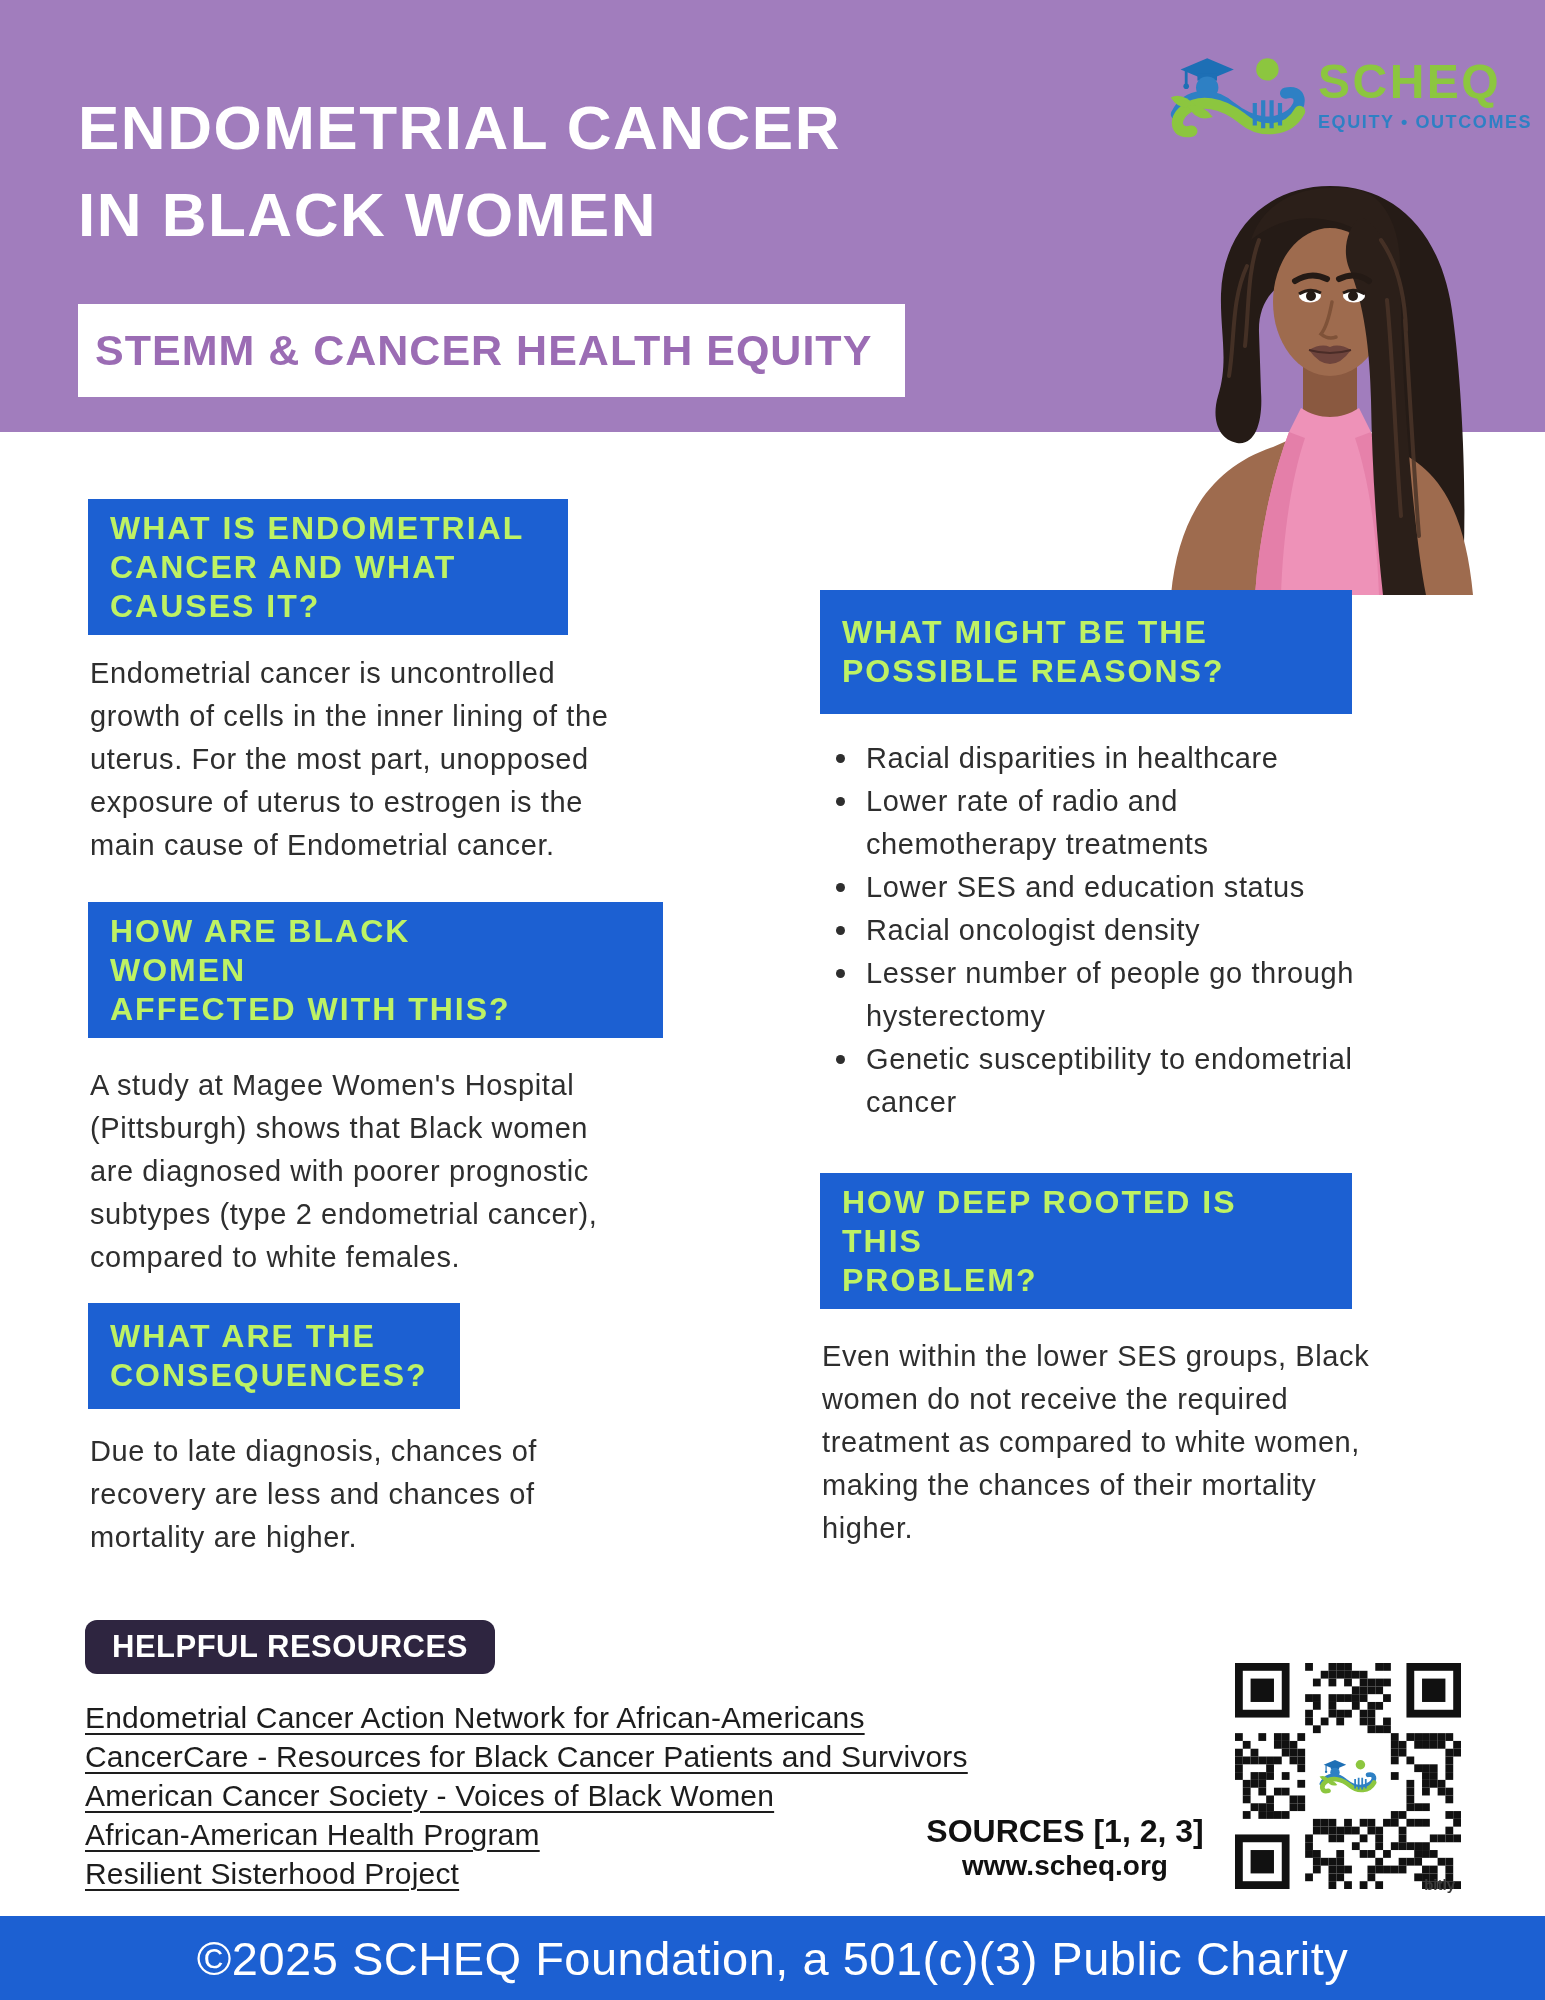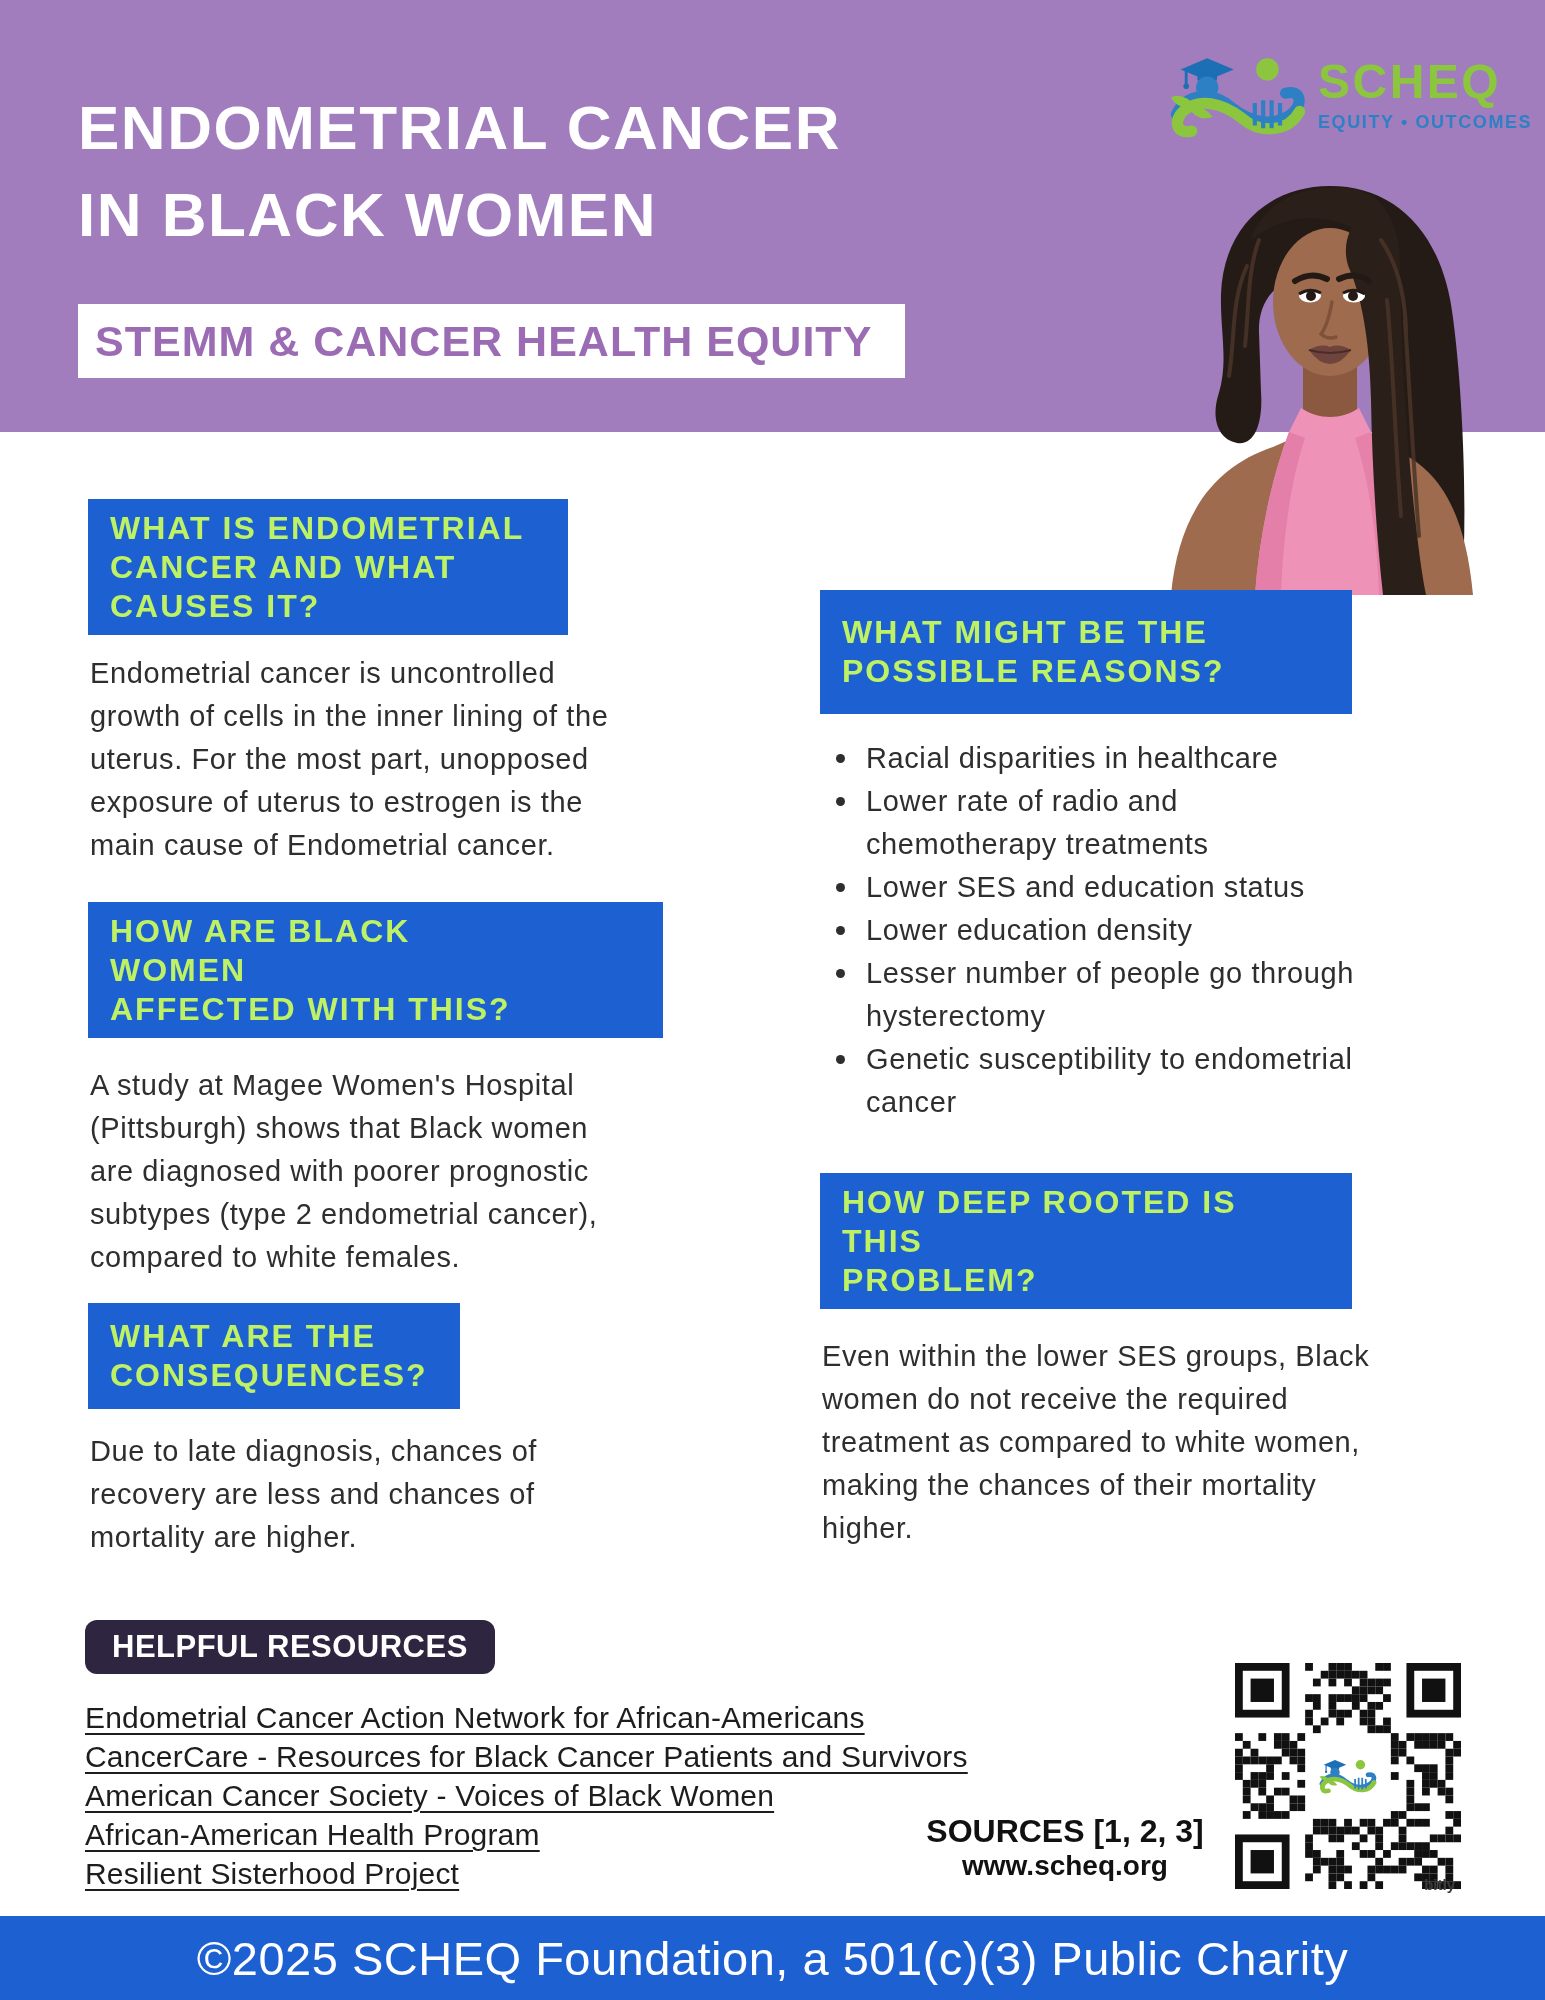--- a/index.html
+++ b/index.html
@@ -6,21 +6,21 @@
   .page{
     position:relative;width:1545px;height:2000px;background:#ffffff;
     overflow:hidden;font-family:"Liberation Sans",sans-serif;
     margin:0 auto;
   }
   
   .band{position:absolute;left:0;top:0;width:1545px;height:432px;background:#A17DBD;}
   .title{position:absolute;left:78px;top:84px;color:#fff;font-weight:bold;
          font-size:62px;line-height:87px;letter-spacing:1.5px;}
   .title .ln{white-space:nowrap;}
-  .subtitle-box{position:absolute;left:78px;top:304px;width:827px;height:74px;background:#fff;
+  .subtitle-box{position:absolute;left:78px;top:304px;width:827px;height:93px;background:#fff;
                 display:flex;align-items:center;padding-left:17px;box-sizing:border-box;}
   .subtitle{color:#9B6CB4;font-weight:bold;font-size:43px;letter-spacing:1px;white-space:nowrap;}
   .logo-icon{position:absolute;left:1168px;top:52px;width:140px;height:88px;}
   .logo-text{position:absolute;left:1318px;top:56px;}
   .logo-name{color:#8CC63F;font-weight:bold;font-size:48px;line-height:52px;letter-spacing:2.5px;}
   .logo-tagline{color:#2E80C4;font-weight:bold;font-size:18px;letter-spacing:1.6px;margin-top:4px;white-space:nowrap;}
   .woman{position:absolute;left:1155px;top:180px;width:330px;height:415px;}
   
   .hbox{position:absolute;background:#1C60D2;color:#bef264;font-weight:bold;font-size:32px;
         letter-spacing:2px;line-height:39px;display:flex;flex-direction:column;
@@ -197,21 +197,21 @@
       <div class="ln">Racial disparities in healthcare</div>
     </li>
     <li>
       <div class="ln">Lower rate of radio and</div>
       <div class="ln">chemotherapy treatments</div>
     </li>
     <li>
       <div class="ln">Lower SES and education status</div>
     </li>
     <li>
-      <div class="ln">Lower education density</div>
+      <div class="ln">Racial oncologist density</div>
     </li>
     <li>
       <div class="ln">Lesser number of people go through</div>
       <div class="ln">hysterectomy</div>
     </li>
     <li>
       <div class="ln">Genetic susceptibility to endometrial</div>
       <div class="ln">cancer</div>
     </li>
   </ul>

